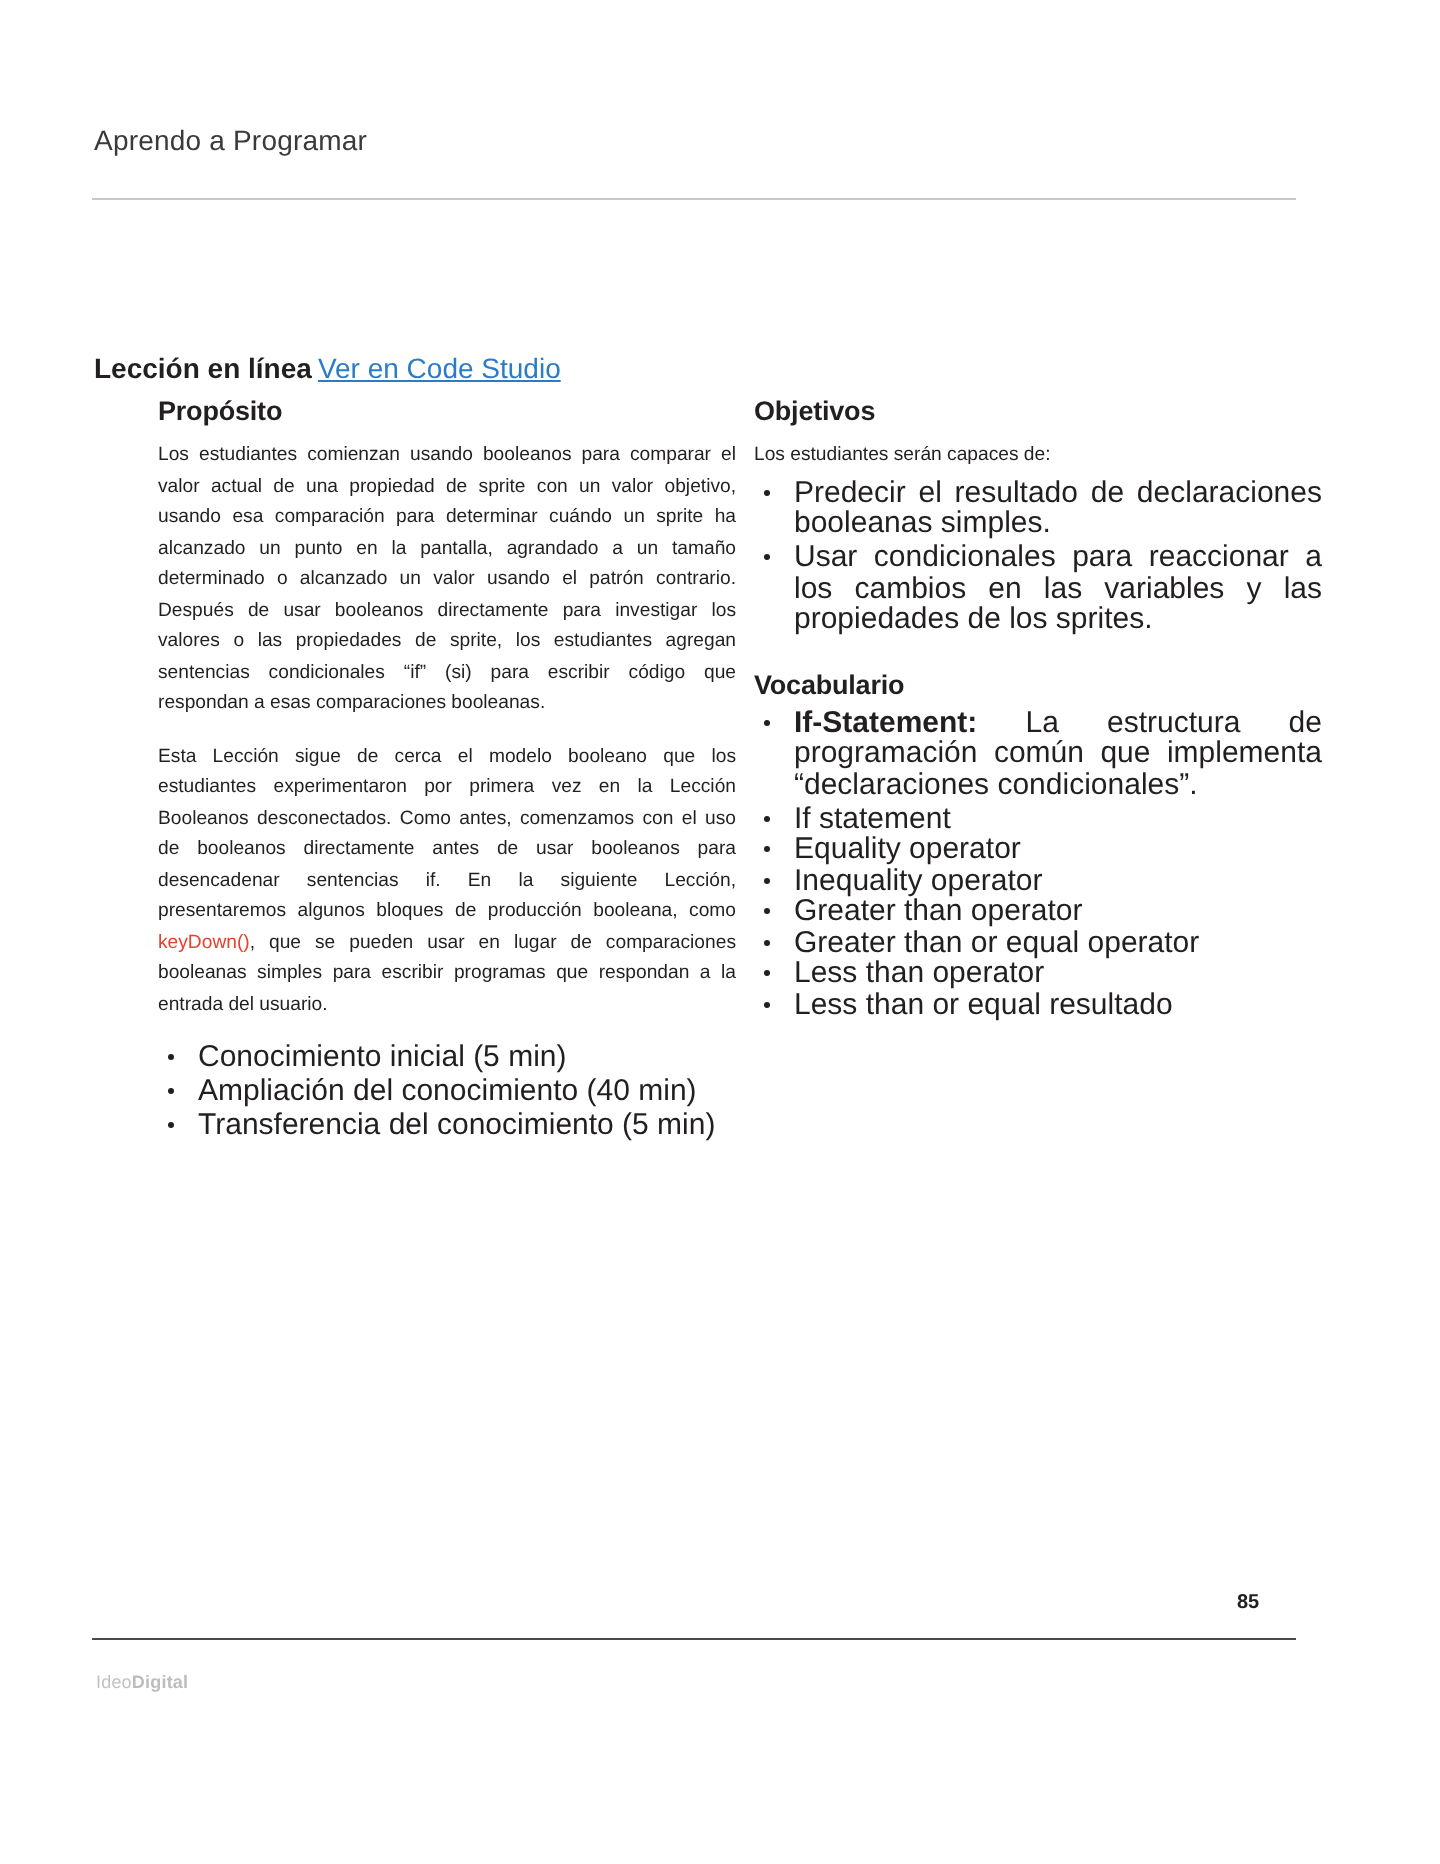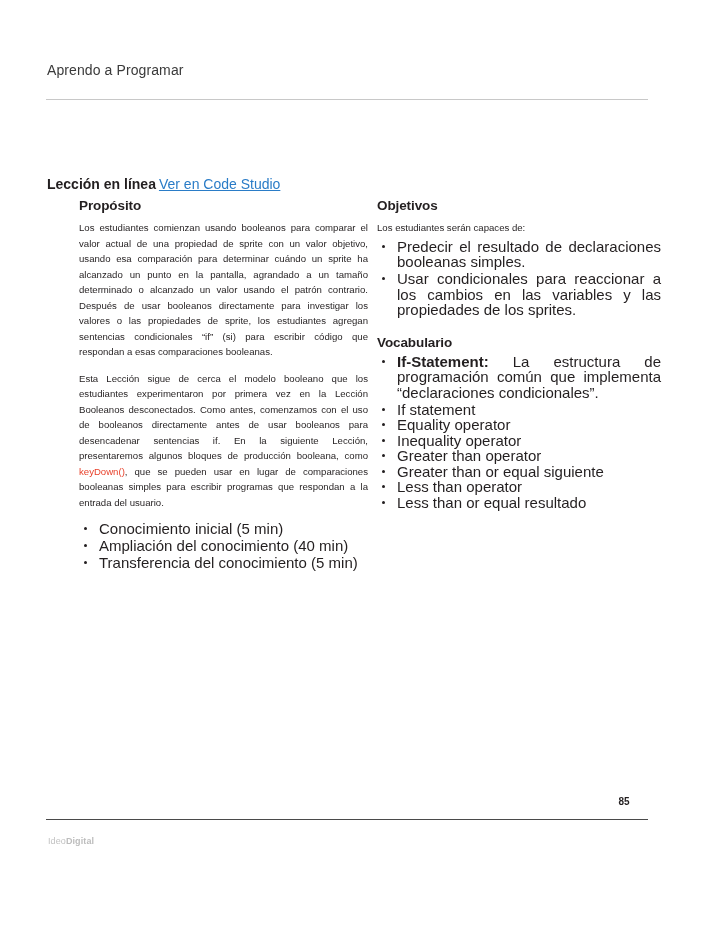--- a/index.html
+++ b/index.html
@@ -233,21 +233,21 @@
     <ul class="bullets justified">
       <li><span class="bullet-dot"></span><span class="term">If-Statement:</span><span> La estructura de programación común que implementa “declaraciones condicionales”.</span></li>
     </ul>
 
 
     <ul class="bullets tight">
       <li><span class="bullet-dot"></span><span>If statement</span></li>
       <li><span class="bullet-dot"></span><span>Equality operator</span></li>
       <li><span class="bullet-dot"></span><span>Inequality operator</span></li>
       <li><span class="bullet-dot"></span><span>Greater than operator</span></li>
-      <li><span class="bullet-dot"></span><span>Greater than or equal siguiente</span></li>
+      <li><span class="bullet-dot"></span><span>Greater than or equal operator</span></li>
       <li><span class="bullet-dot"></span><span>Less than operator</span></li>
       <li><span class="bullet-dot"></span><span>Less than or equal resultado</span></li>
     </ul>
   </div>
 
   <div class="footer-rule"></div>
   <div class="footer-logo"><span>Ideo</span><span class="logo-bold">Digital</span></div>
   <div class="page-number">85</div>
 
 </div>

